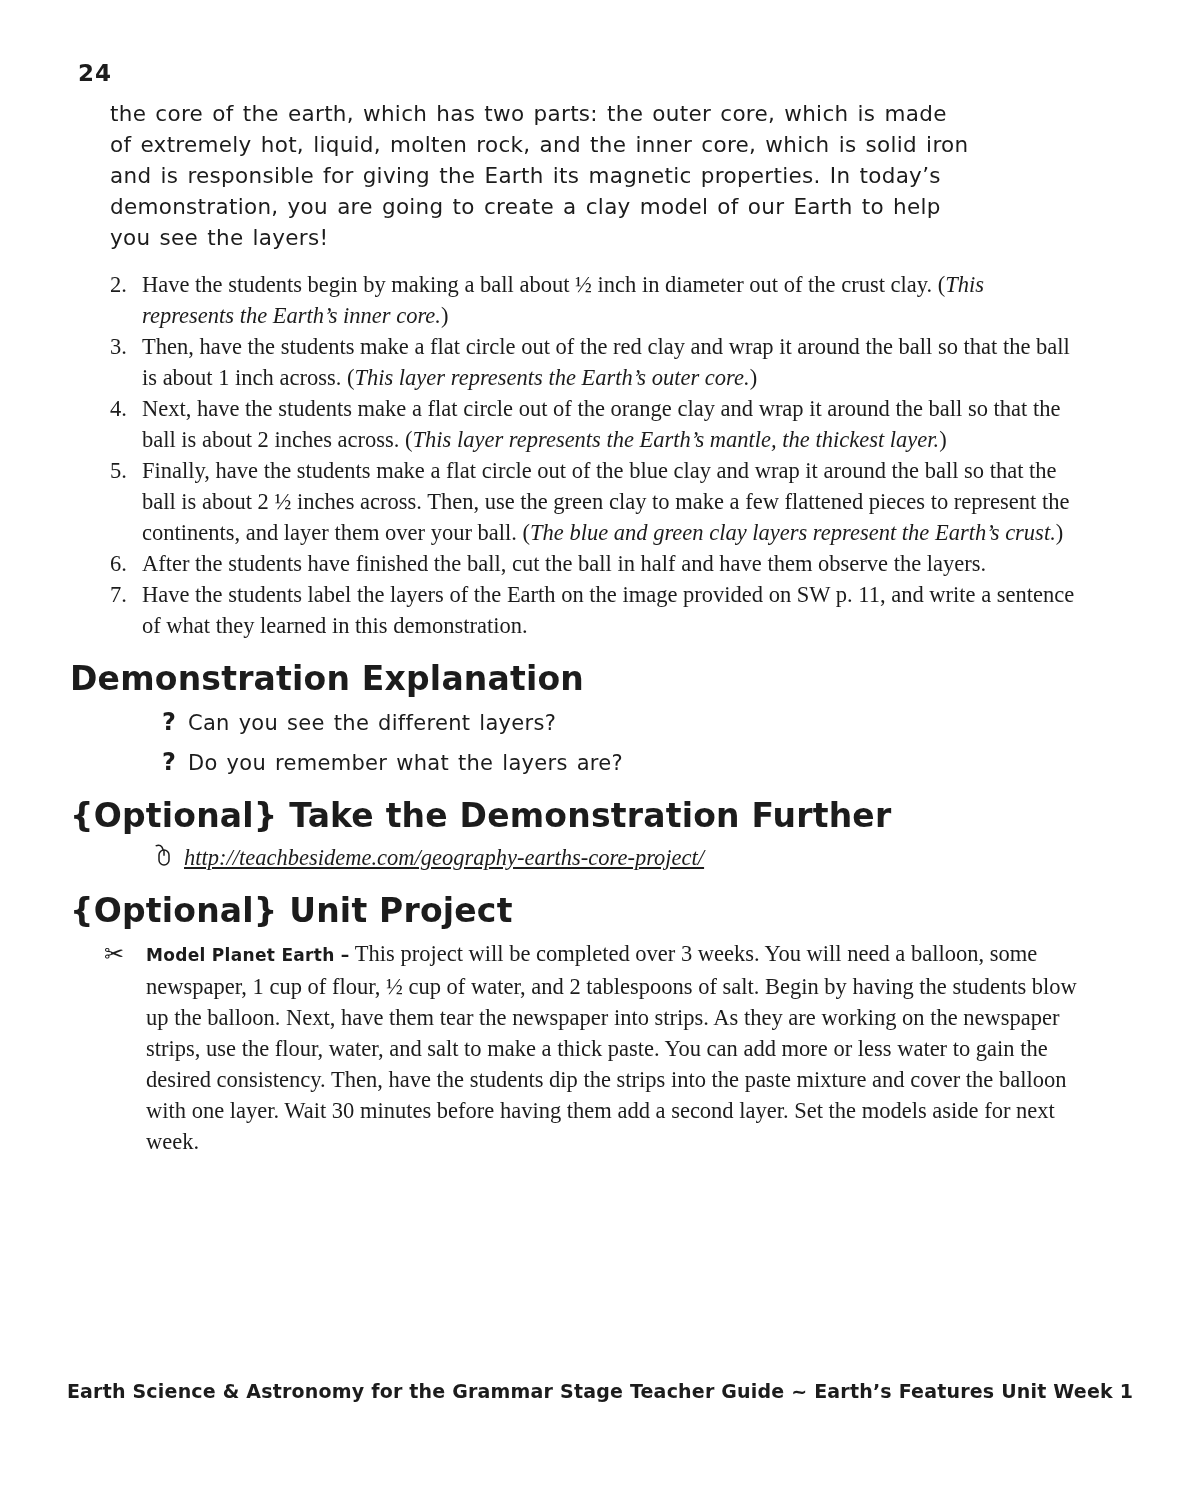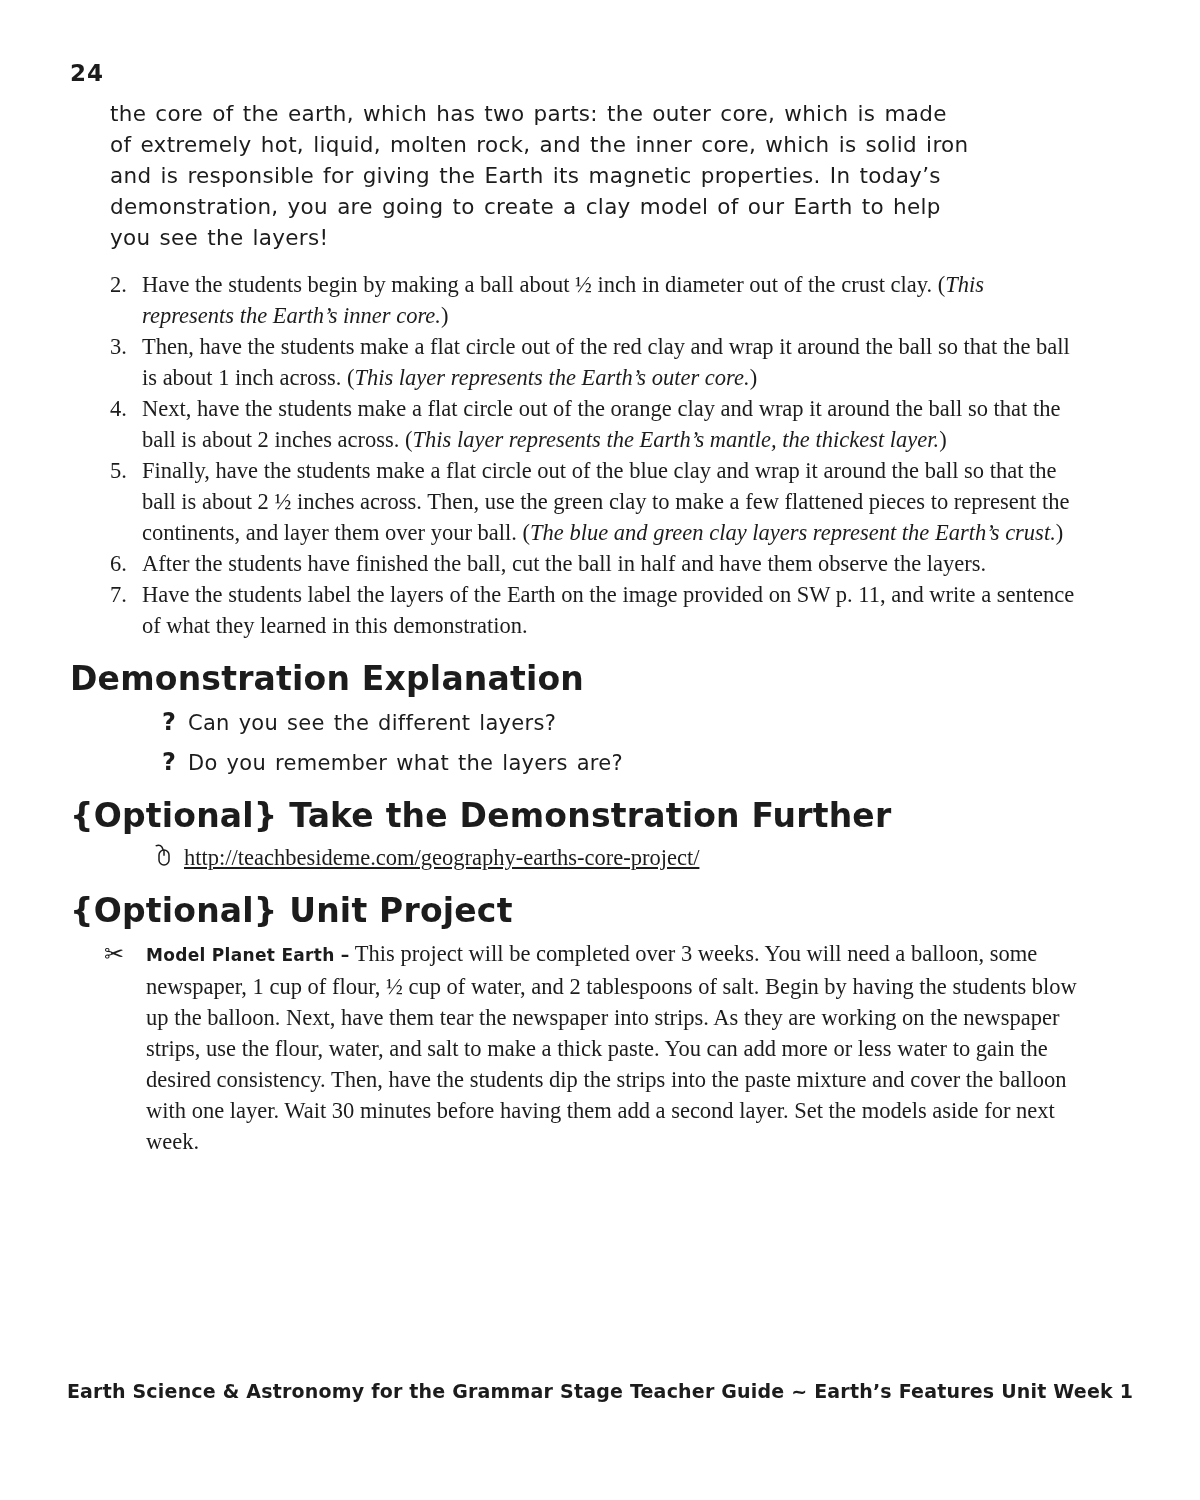--- a/index.html
+++ b/index.html
@@ -7,21 +7,21 @@
     width: 1200px;
     height: 1500px;
     background: #ffffff;
     color: #1c1c1c;
     position: relative;
     font-family: "Liberation Serif", serif;
     overflow: hidden;
   }
   .page-num {
     position: absolute;
-    left: 70px;
+    left: 78px;
     top: 60px;
     font-family: "DejaVu Sans", sans-serif;
     font-weight: bold;
     font-size: 23px;
     letter-spacing: 1px;
   }
   .content {
     position: absolute;
     left: 110px;
     top: 98px;
@@ -81,20 +81,21 @@
   .link-row {
     margin: 8px 0 0 44px;
     display: flex;
     align-items: center;
     gap: 10px;
     font-size: 22.5px;
   }
   .link-row a {
     color: #1c1c1c;
     text-decoration: underline;
+    font-style: italic;
   }
   .mouse-icon-svg { display: inline-block; }
   .project {
     position: relative;
     padding-left: 36px;
     margin-top: 6px;
     font-size: 22.5px;
     line-height: 31px;
   }
   .scissors {

